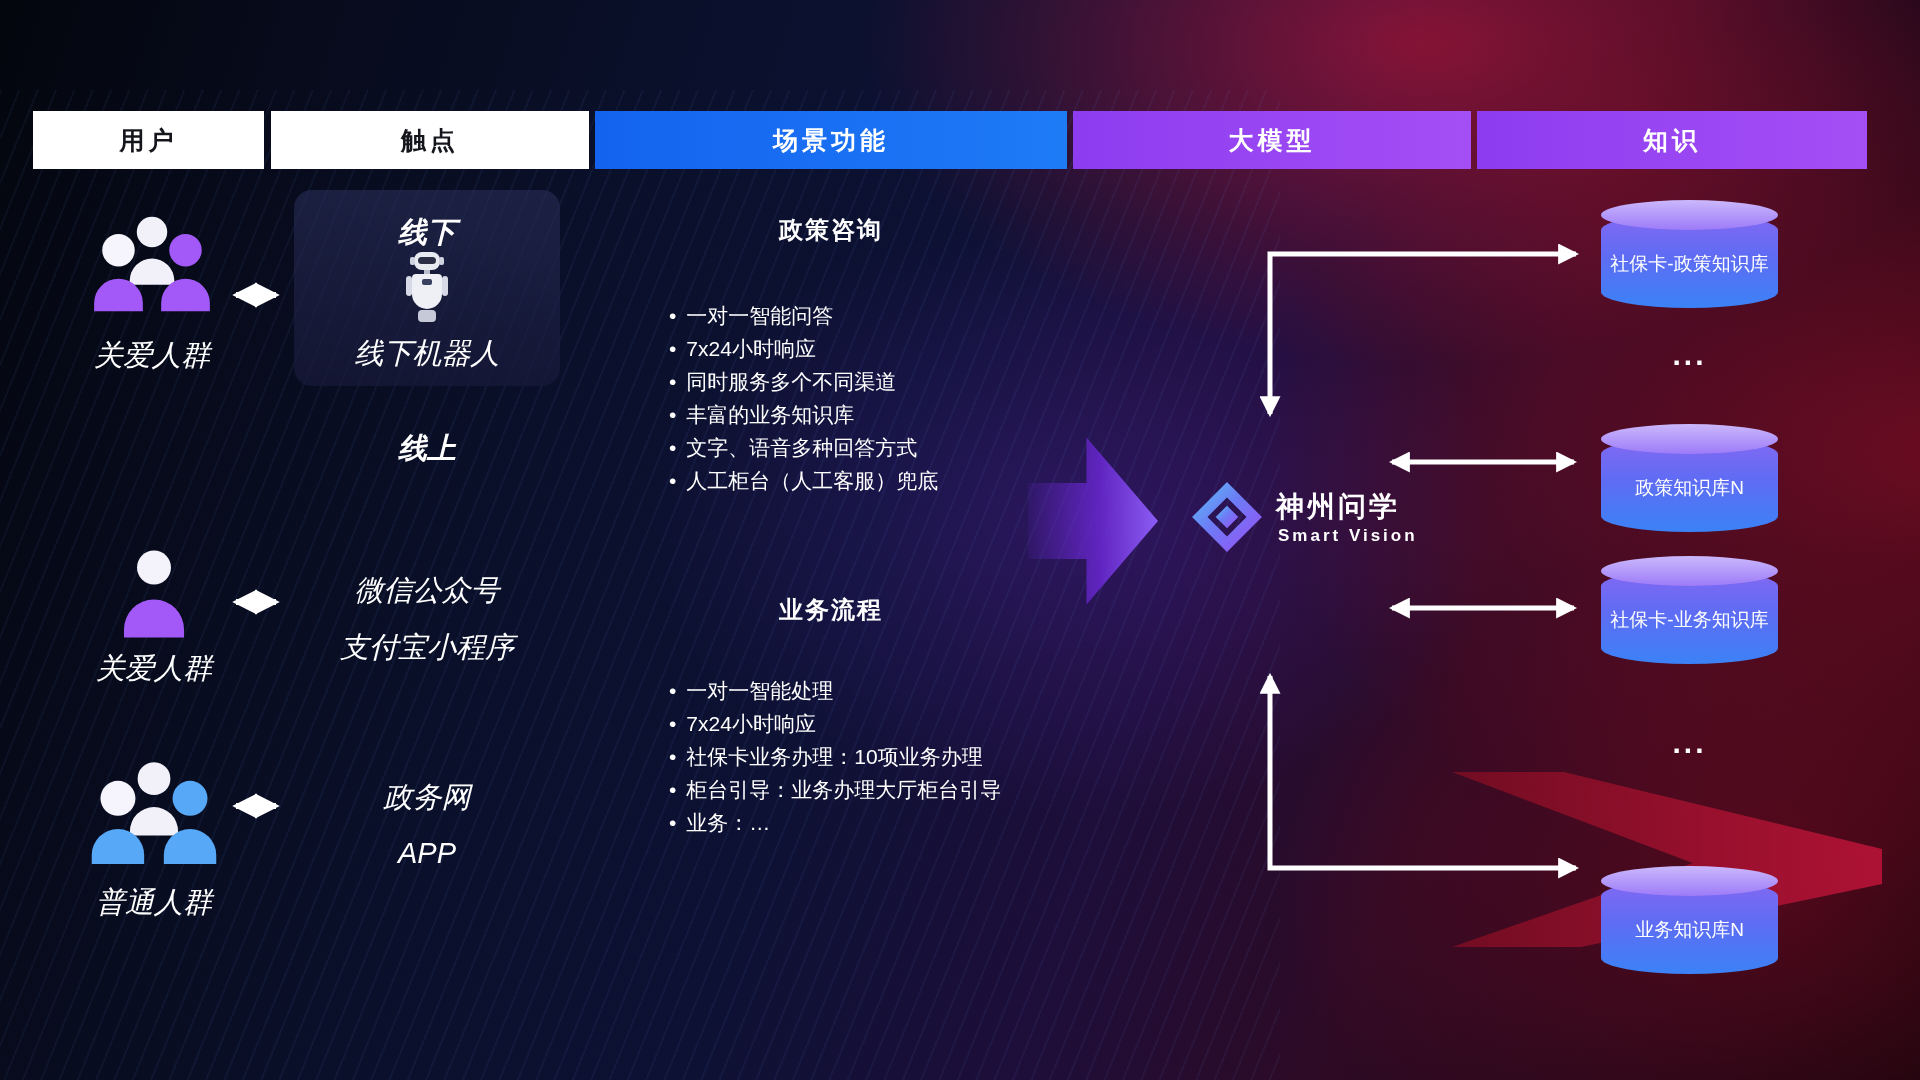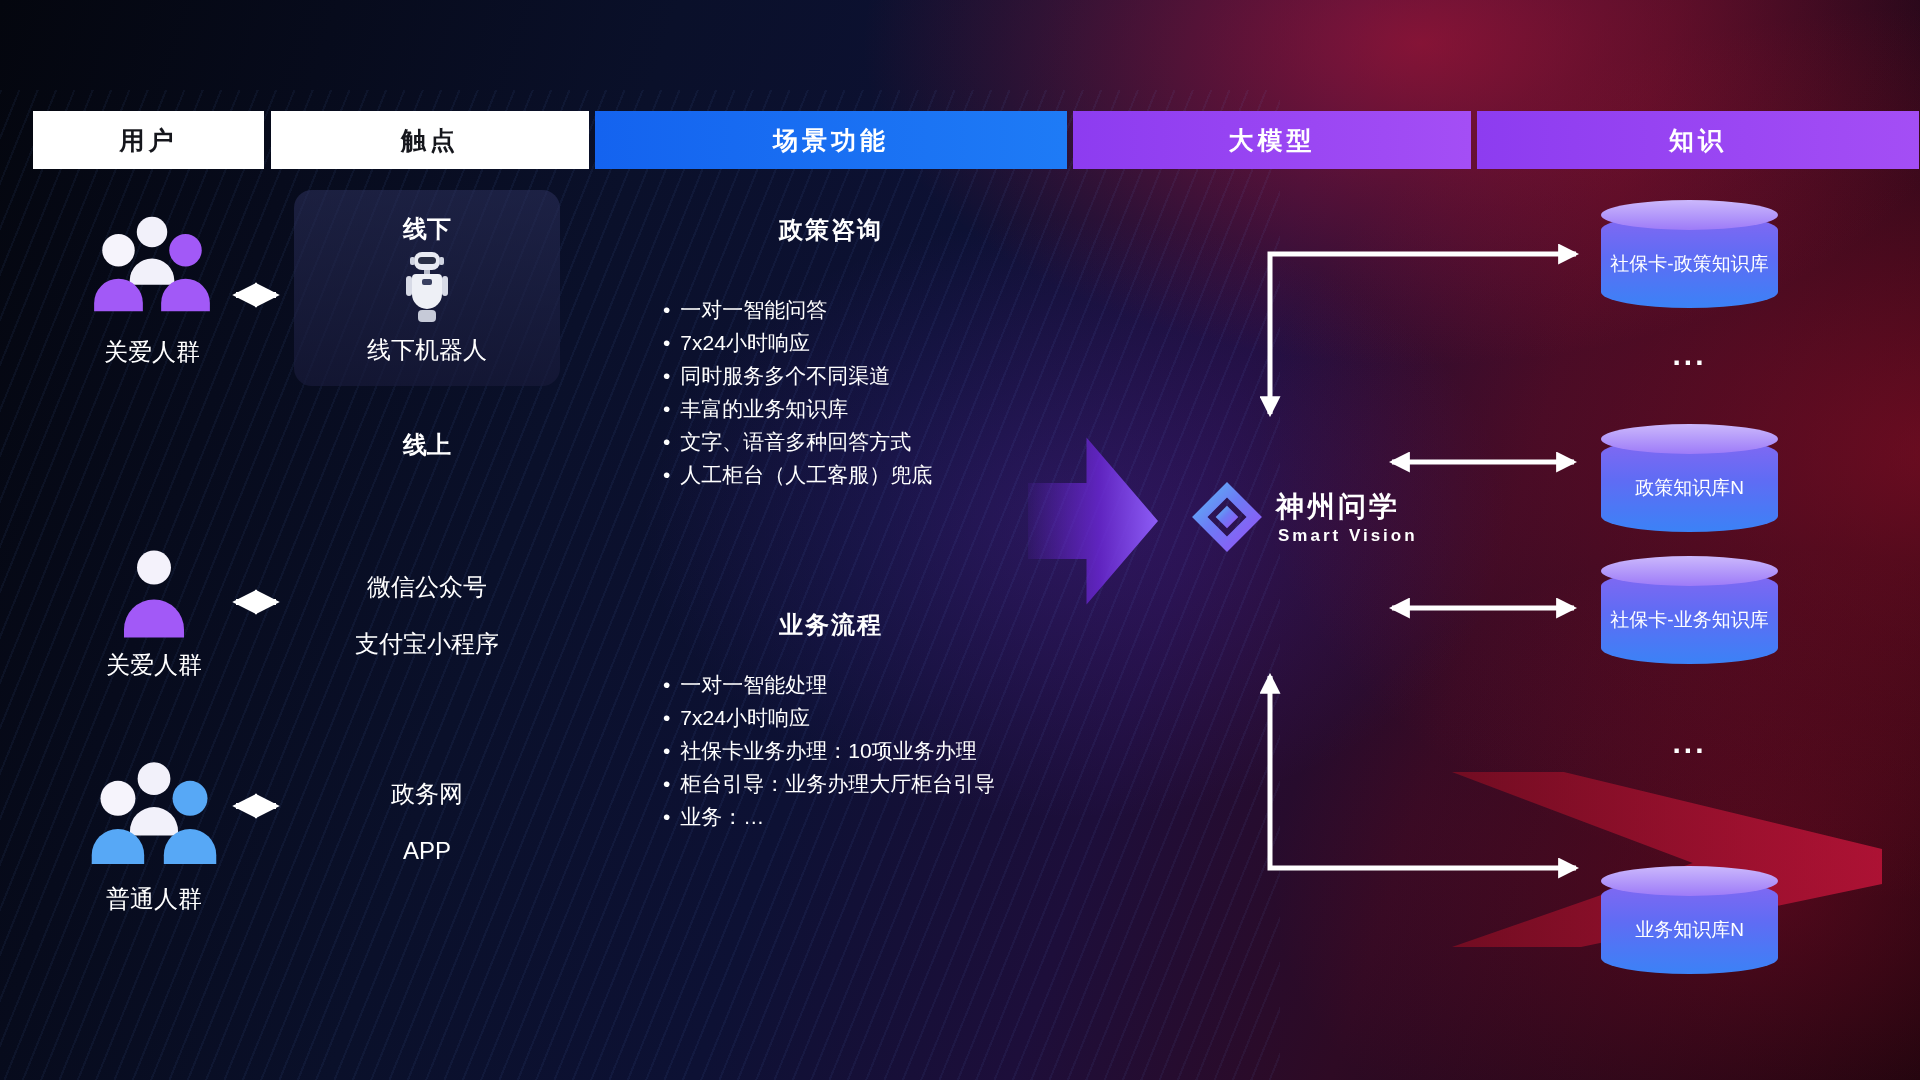--- a/index.html
+++ b/index.html
@@ -21,29 +21,29 @@
   
   .hdr{position:absolute;top:111px;height:58px;display:flex;align-items:center;justify-content:center;
     font-size:25px;font-weight:bold;letter-spacing:4px;}
   .hdr.white{background:#ffffff;color:#15161c;}
   .hdr.blue{background:linear-gradient(90deg,#1463ef,#1e7bf6);color:#fff;}
   .hdr.purple{background:linear-gradient(90deg,#8d3cf0,#a44ef5);color:#fff;}
   #hdr-1{left:33px;width:231px;}
   #hdr-2{left:271px;width:318px;}
   #hdr-3{left:595px;width:472px;}
   #hdr-4{left:1073px;width:398px;}
-  #hdr-5{left:1477px;width:442px;}
-  .lbl{position:absolute;color:#fff;font-size:24px;}
+  #hdr-5{left:1477px;width:390px;}
+  .lbl{position:absolute;color:#fff;font-size:29px;font-style:italic;}
   .txt-c{text-align:center;}
   
   .offline-box{position:absolute;left:294px;top:190px;width:266px;height:196px;border-radius:18px;
     background:linear-gradient(180deg,rgba(44,48,92,.55),rgba(24,26,58,.68));}
   
   .scn-title{position:absolute;left:595px;width:472px;text-align:center;font-size:24px;font-weight:600;letter-spacing:2px;}
-  ul.scn{position:absolute;left:660px;margin:3px;padding:0;list-style:none;font-size:21px;line-height:33px;}
+  ul.scn{position:absolute;left:660px;margin:9px;padding:0;list-style:none;font-size:21px;line-height:33px;}
   ul.scn li::before{content:"•";margin-right:10px;}
   
   .flow-arrow{position:absolute;left:1028px;top:426px;width:130px;height:190px;
     background:linear-gradient(90deg,rgba(91,33,182,.15),rgba(109,40,217,.8) 55%,#8d5cf6 100%);
     clip-path:polygon(0 30%,45% 30%,45% 6%,100% 50%,45% 94%,45% 70%,0 70%);}
   
   .model-name{position:absolute;left:1276px;top:488px;font-size:28px;font-weight:bold;letter-spacing:3px;}
   .model-sub{position:absolute;left:1278px;top:526px;font-size:17px;font-weight:bold;letter-spacing:3px;}
   
   .cyl{position:absolute;left:1601px;width:177px;height:108px;}
@@ -120,21 +120,21 @@
   <div class="scn-title" style="top:214px;">政策咨询</div>
   <ul class="scn" style="top:290px;">
     <li>一对一智能问答</li>
     <li>7x24小时响应</li>
     <li>同时服务多个不同渠道</li>
     <li>丰富的业务知识库</li>
     <li>文字、语音多种回答方式</li>
     <li>人工柜台（人工客服）兜底</li>
   </ul>
 
-  <div class="scn-title" style="top:594px;margin-top:15px;">业务流程</div>
+  <div class="scn-title" style="top:594px;">业务流程</div>
   <ul class="scn" style="top:665px;">
     <li>一对一智能处理</li>
     <li>7x24小时响应</li>
     <li>社保卡业务办理：10项业务办理</li>
     <li>柜台引导：业务办理大厅柜台引导</li>
     <li>业务：…</li>
   </ul>
 
   <div class="flow-arrow"></div>
 

